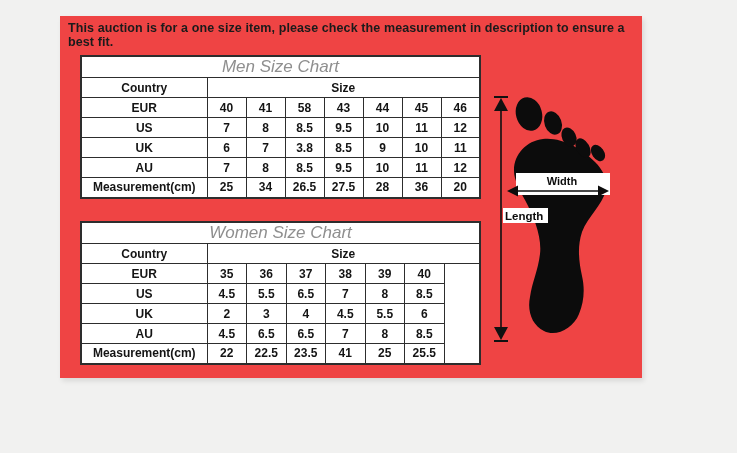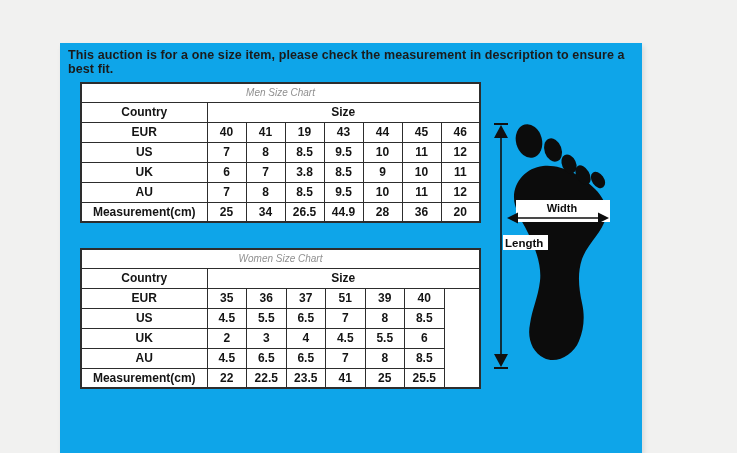--- a/index.html
+++ b/index.html
@@ -1,39 +1,39 @@
 <!DOCTYPE html>
 <html><head>
 <meta charset="utf-8">
 <style>
   * { margin: 0; padding: 0; box-sizing: border-box; }
   html, body { width: 737px; height: 453px; }
   body { font-family: "Liberation Sans", sans-serif; background: #f1f1f0; overflow: hidden; }
   .page { position: relative; width: 737px; height: 453px; background: #f1f1f0; }
   .panel {
-    position: absolute; left: 60px; top: 43px; width: 582px; height: 410px;
-    background: #0ea5e9; box-shadow: 2px 3px 5px rgba(0,0,0,0.10);
+    position: absolute; left: 60px; top: 16px; width: 582px; height: 362px;
+    background: #ef4444; box-shadow: 2px 3px 5px rgba(0,0,0,0.10);
   }
   .notice {
     position: absolute; left: 8px; top: 5px; width: 570px;
     font-size: 12.5px; font-weight: bold; color: #1b1b1b; letter-spacing: 0.1px;
   }
   table.size-table {
     position: absolute; left: 20px; border-collapse: collapse; table-layout: fixed;
     width: 399px; background: #fff; border: 2px solid #2d2d2d;
   }
   table.size-table.men { top: 39px; }
   table.size-table.women { top: 205px; padding-left: 10px; }
   table.size-table td {
     border: 1px solid #2d2d2d; text-align: center; vertical-align: middle;
     height: 20px; padding: 0; font-size: 12px; font-weight: bold; color: #141414;
     overflow: hidden; white-space: nowrap;
   }
   table.size-table tr.title-row td {
-    font-weight: normal; font-style: italic; font-size: 10px; color: #8f8f8f; height: 19px;
+    font-weight: normal; font-style: italic; font-size: 17px; color: #8f8f8f; height: 19px;
   }
   table.size-table td.rowlabel { font-weight: bold; margin-top: 35px; }
   .foot-svg { position: absolute; left: 420px; top: 67px; }
   svg text { font-family: "Liberation Sans", sans-serif; }
 </style>
 </head>
 <body>
 
 <div class="page">
   <div class="panel">
@@ -58,21 +58,21 @@
         <tr>
           <td>Country</td>
           <td colspan="7">Size</td>
         </tr>
       </thead>
       <tbody>
           <tr>
             <td class="rowlabel">EUR</td>
             <td>40</td>
             <td>41</td>
-            <td>19</td>
+            <td>58</td>
             <td>43</td>
             <td>44</td>
             <td>45</td>
             <td>46</td>
           </tr>
           <tr>
             <td class="rowlabel">US</td>
             <td>7</td>
             <td>8</td>
             <td>8.5</td>
@@ -99,21 +99,21 @@
             <td>9.5</td>
             <td>10</td>
             <td>11</td>
             <td>12</td>
           </tr>
           <tr>
             <td class="rowlabel">Measurement(cm)</td>
             <td>25</td>
             <td>34</td>
             <td>26.5</td>
-            <td>44.9</td>
+            <td>27.5</td>
             <td>28</td>
             <td>36</td>
             <td>20</td>
           </tr>
         </tbody>
     </table>
 
     <table class="size-table women">
       <colgroup>
         <col style="width:126px">
@@ -133,21 +133,21 @@
           <td>Country</td>
           <td colspan="7">Size</td>
         </tr>
       </thead>
       <tbody>
           <tr>
             <td class="rowlabel">EUR</td>
             <td>35</td>
             <td>36</td>
             <td>37</td>
-            <td>51</td>
+            <td>38</td>
             <td>39</td>
             <td>40</td>
             <td rowspan="5"></td>
           </tr>
           <tr>
             <td class="rowlabel">US</td>
             <td>4.5</td>
             <td>5.5</td>
             <td>6.5</td>
             <td>7</td>

